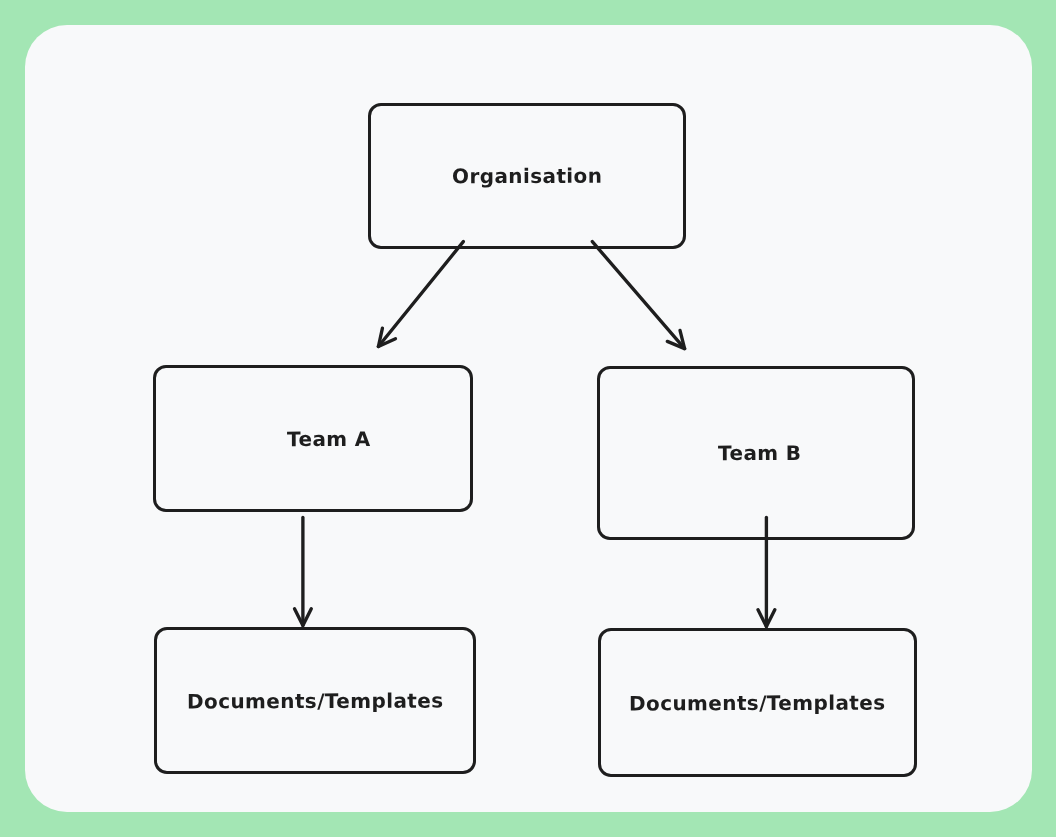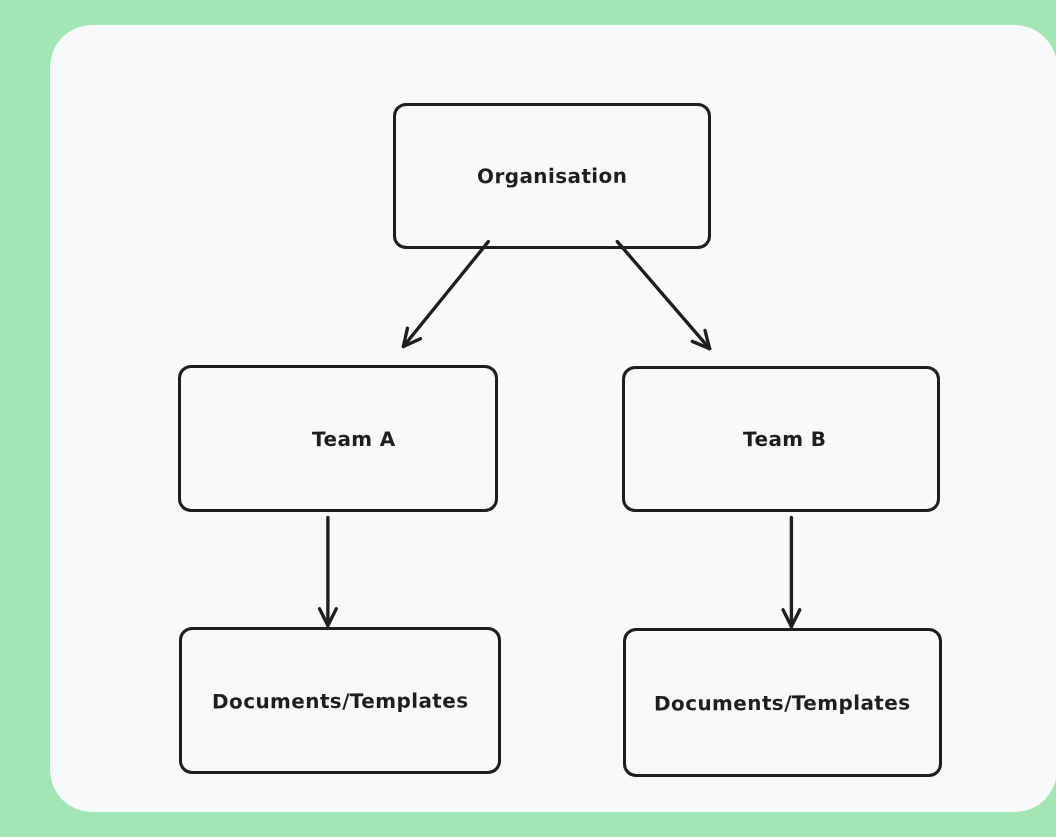--- a/index.html
+++ b/index.html
@@ -15,21 +15,20 @@
     position: relative;
   }
   .canvas {
     position: absolute;
     left: 25px;
     top: 25px;
     width: 1007px;
     height: 787px;
     background: #f8f9fa;
     border-radius: 42px;
-    margin-left: 25px;
   }
   .node {
     position: absolute;
     border: 3.5px solid #1e1e1e;
     border-radius: 13px;
     background: transparent;
     display: flex;
     align-items: center;
     justify-content: center;
     box-sizing: border-box;
@@ -38,21 +37,21 @@
     color: #1e1e1e;
     font-weight: 700;
     font-size: 20px;
     letter-spacing: 0.4px;
     white-space: nowrap;
     
     transform: rotate(-0.2deg);
   }
   #node-organisation { left: 343px; top: 78px;  width: 318px; height: 146px; }
   #node-team-a       { left: 128px; top: 340px; width: 320px; height: 147px; padding-left: 32px; }
-  #node-team-b       { left: 572px; top: 341px; width: 318px; height: 146px; padding-left: 8px; }
+  #node-team-b       { left: 572px; top: 341px; width: 318px; height: 174px; padding-left: 8px; }
   #node-docs-a       { left: 129px; top: 602px; width: 322px; height: 147px; }
   #node-docs-b       { left: 573px; top: 603px; width: 319px; height: 149px; }
   svg.edges {
     position: absolute;
     left: 0; top: 0;
     width: 1056px;
     height: 837px;
     pointer-events: none;
   }
 </style>

